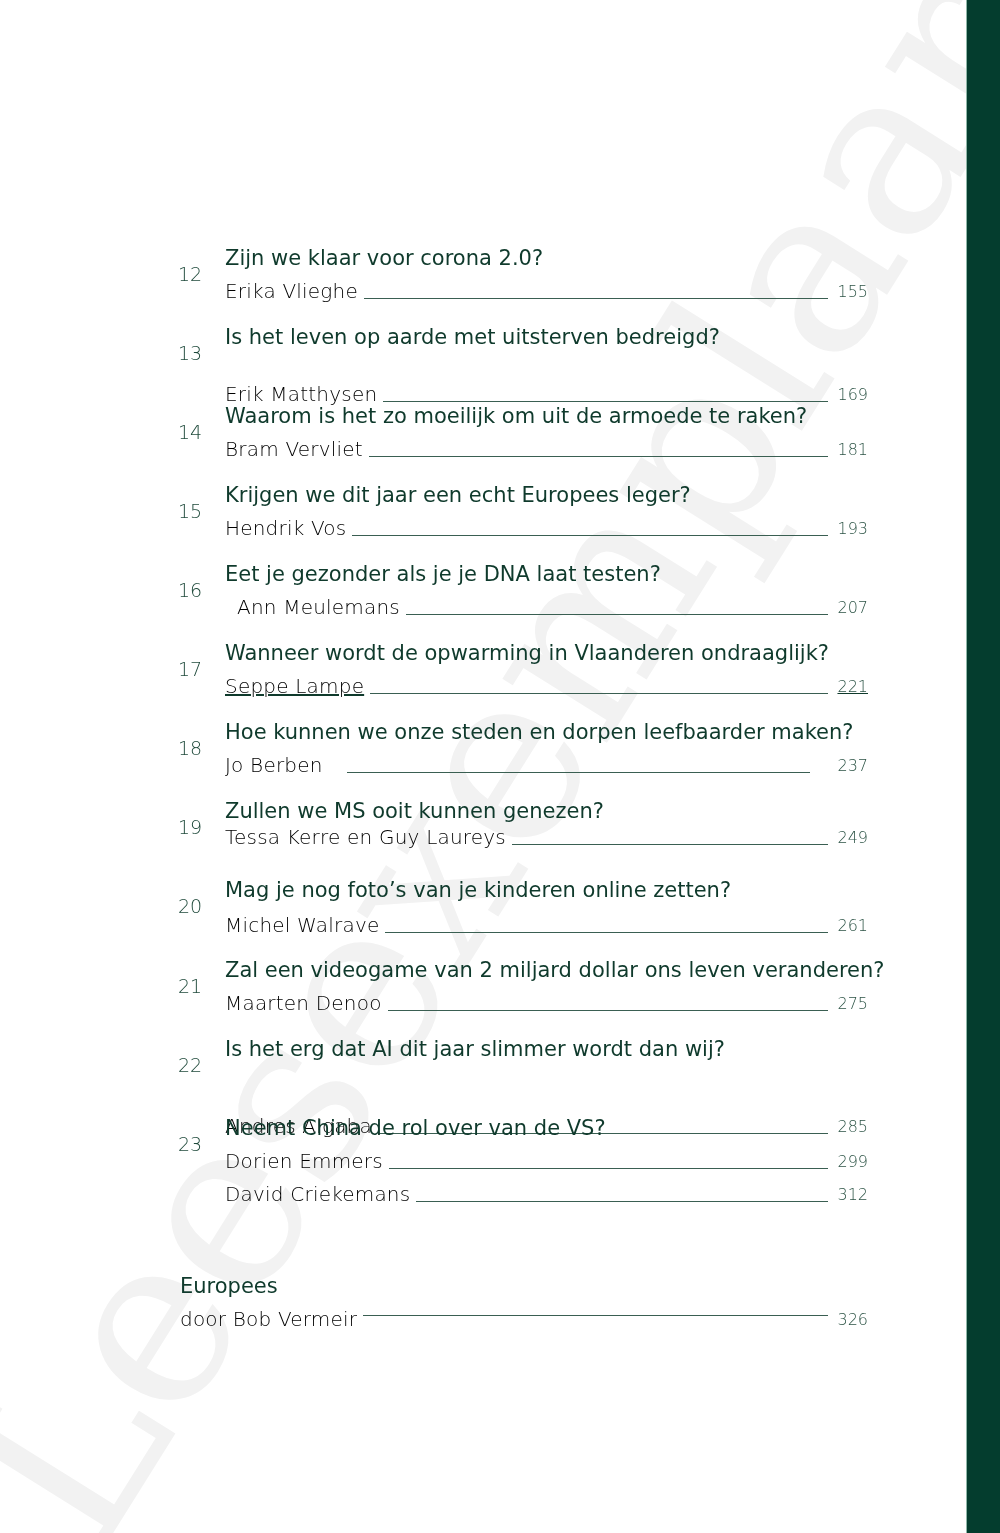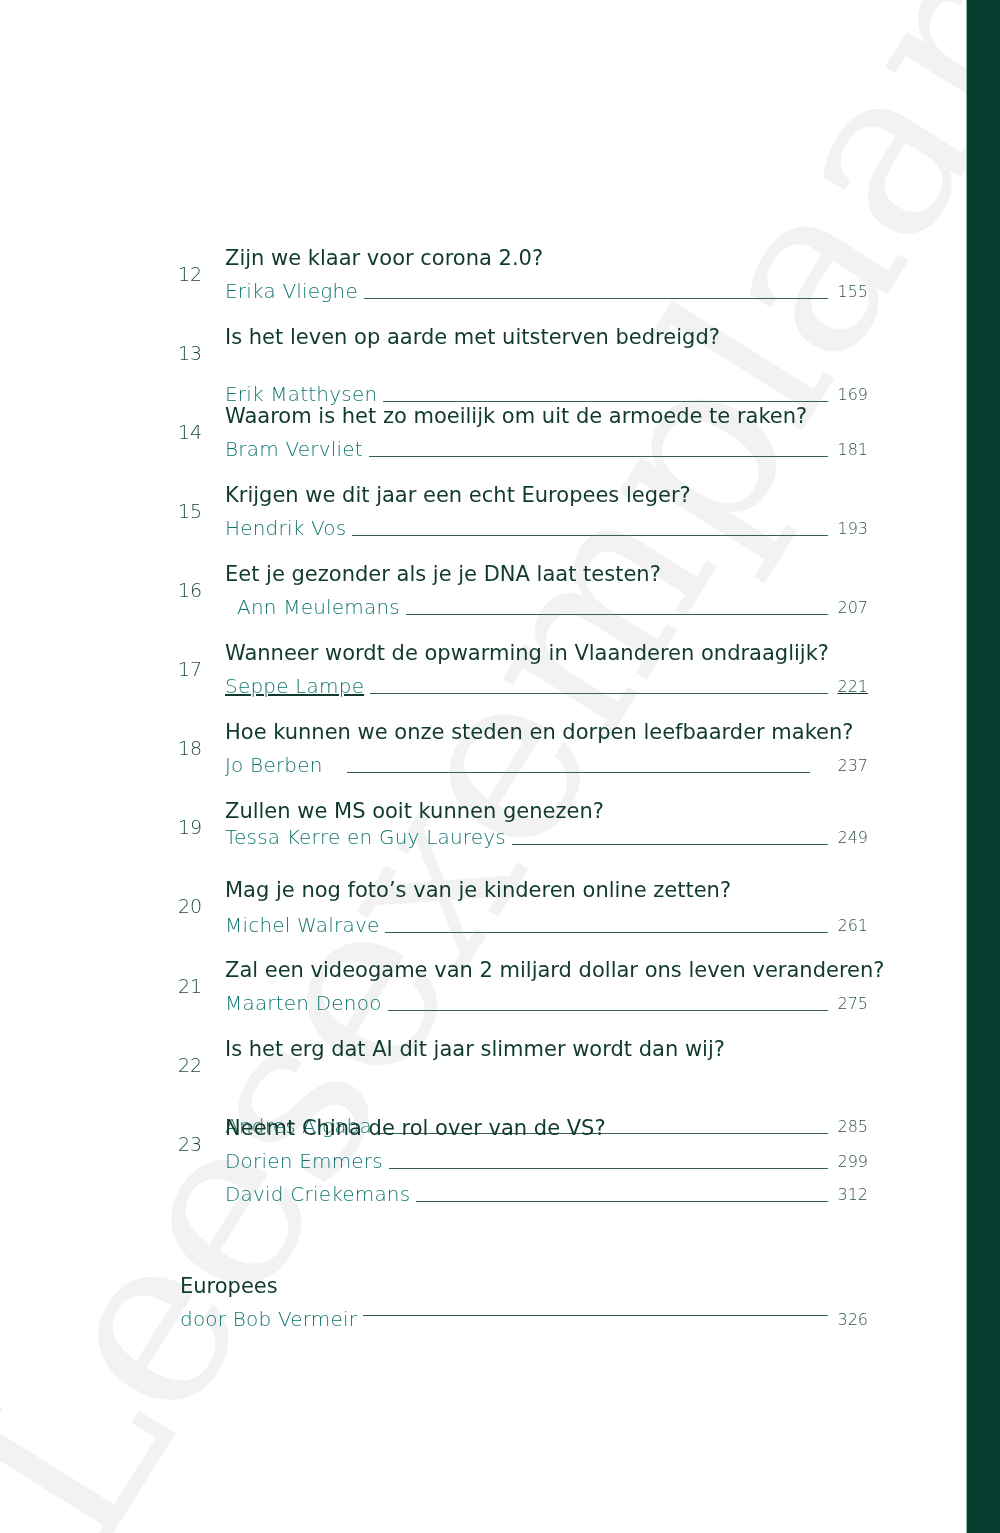--- a/index.html
+++ b/index.html
@@ -80,21 +80,21 @@
       position: absolute;
       left: 47px;
       right: 0;
       height: 33px;
       display: flex;
       align-items: flex-end;
     }
     .author-name {
       font-size: 20px;
       font-weight: 300;
-      color: #0f766e;
+      color: #000000;
       line-height: 33px;
       white-space: nowrap;
       padding-right: 6px;
       letter-spacing: 0.2px;
     }
     .leader {
       flex: 1;
       height: 0;
       border-bottom: 1.5px solid #3a5f52;
       margin-bottom: 9px;

